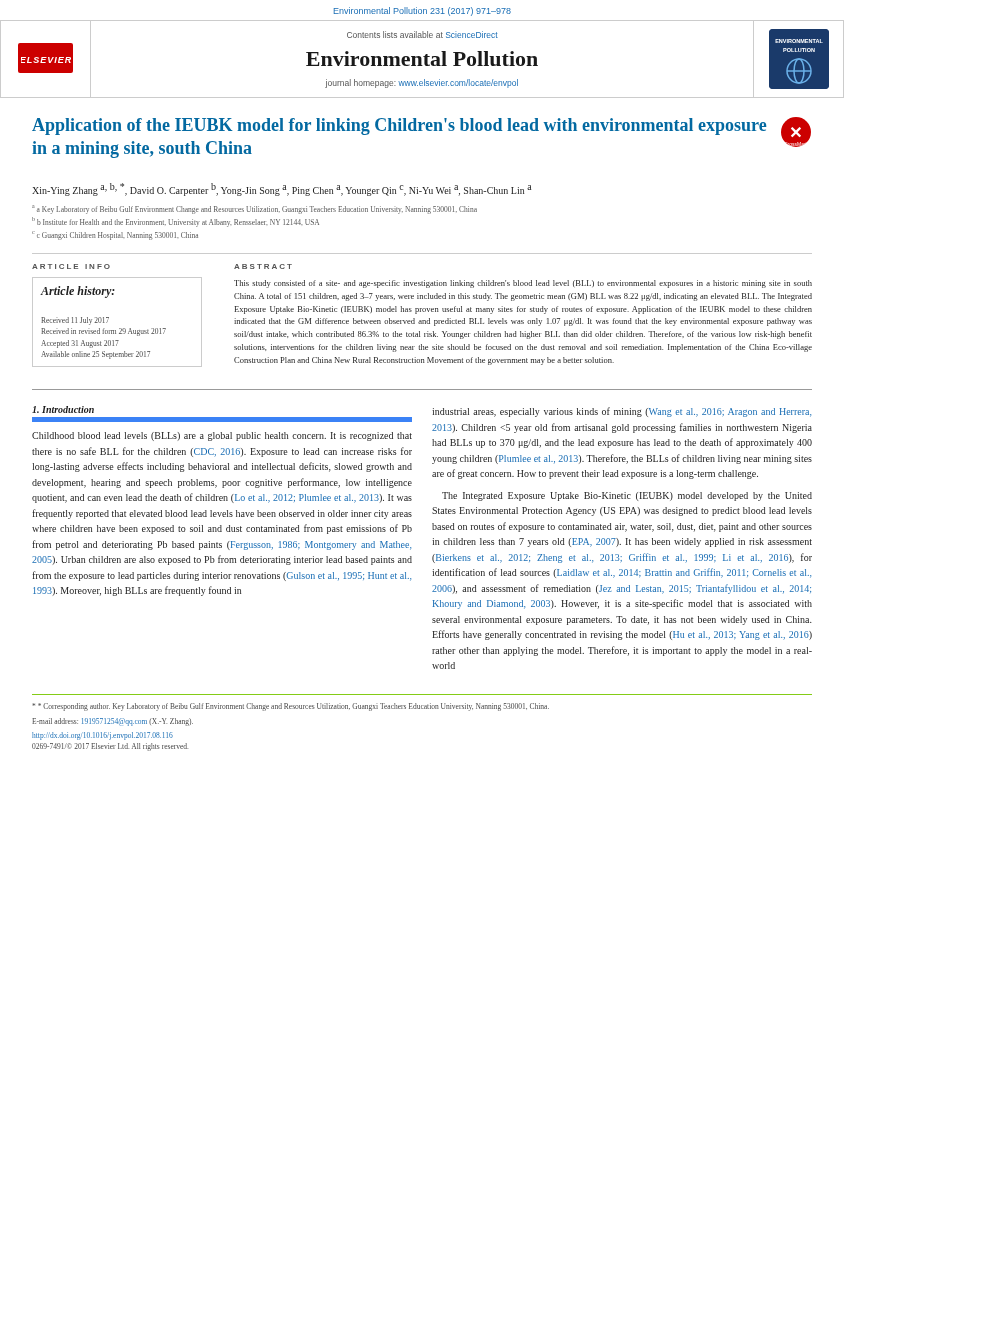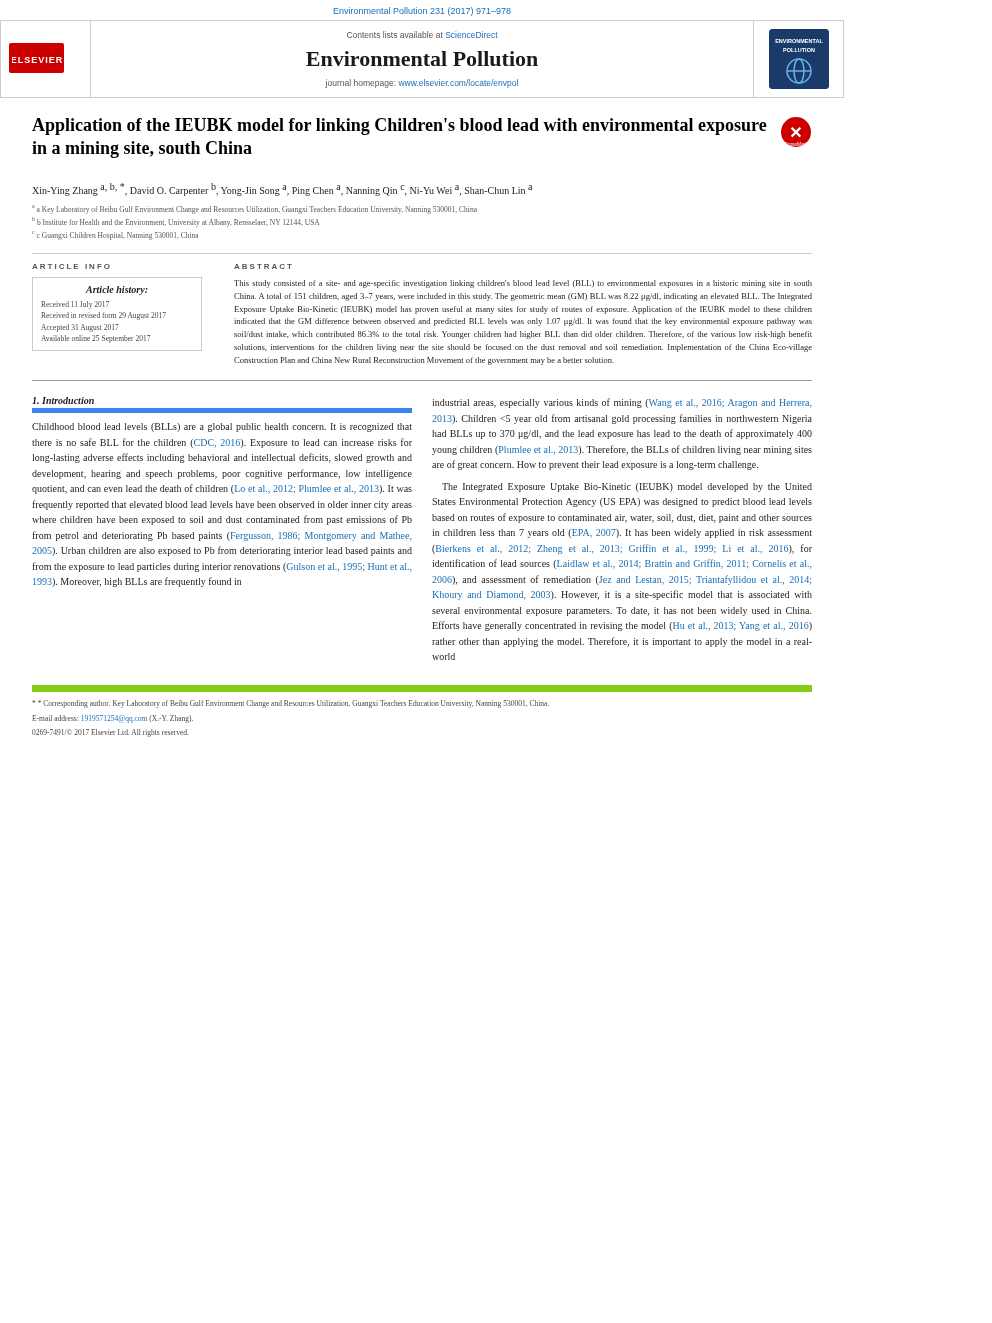--- a/index.html
+++ b/index.html
@@ -35,21 +35,23 @@
       border: 1px solid #ccc;
       border-top: none;
       margin: 0 0 0 0;
     }
 
     .journal-header-left {
       width: 90px;
       border-right: 1px solid #ccc;
       display: flex;
       align-items: center;
+      justify-content: center;
       padding: 8px;
+      font-style: italic;
     }
 
     .elsevier-logo {
       display: flex;
       flex-direction: column;
       align-items: center;
       font-size: 7px;
       color: #c00;
     }
 
@@ -127,21 +129,21 @@
 
     
     .article-content {
       padding: 16px 32px;
     }
 
     
     .article-title {
       font-size: 18px;
       font-weight: bold;
-      color: #000000;
+      color: #0369a1;
       line-height: 1.3;
       margin-bottom: 10px;
       font-family: 'Times New Roman', Times, serif;
     }
 
     .crossmark {
       float: right;
       width: 32px;
       height: 32px;
       margin-left: 10px;
@@ -206,26 +208,25 @@
       font-weight: bold;
     }
 
     .article-history-box {
       border: 1px solid #ccc;
       padding: 6px 8px;
       margin-bottom: 8px;
     }
 
     .history-label {
-      font-size: 10px;
+      font-size: 12px;
       font-style: italic;
       font-weight: bold;
       color: #222;
-      margin-bottom: 4px;
-      text-align: center;
+      margin-bottom: 16px;
     }
 
     .history-row {
       font-size: 7.5px;
       color: #444;
       line-height: 1.5;
     }
 
     .keywords-box {
       margin-top: 6px;
@@ -302,21 +303,21 @@
       text-indent: 10px;
     }
 
     .body-text p:first-child {
       text-indent: 0;
     }
 
     
     .article-footer {
       margin-top: 14px;
-      border-top: 7px solid #84cc16;
+      border-top: 1px solid #84cc16;
       padding-top: 6px;
       font-size: 7.5px;
       color: #444;
     }
 
     .footer-note {
       font-size: 7.5px;
       color: #444;
       line-height: 1.5;
       margin-bottom: 4px;
@@ -391,21 +392,21 @@
           <text x="16" y="30" text-anchor="middle" fill="white" font-size="5" font-family="Arial">CrossMark</text>
         </svg>
       </div>
     </div>
 
     <div class="authors-line">
       <span>Xin-Ying Zhang </span><sup>a, b,</sup> <sup>*</sup>,
       <span> David O. Carpenter </span><sup>b</sup>,
       <span> Yong-Jin Song </span><sup>a</sup>,
       <span> Ping Chen </span><sup>a</sup>,
-      <span> Nanning Qin </span><sup>c</sup>,
+      <span> Younger Qin </span><sup>c</sup>,
       <span> Ni-Yu Wei </span><sup>a</sup>,
       <span> Shan-Chun Lin </span><sup>a</sup>
     </div>
 
     <div class="affiliations">
       <div><sup>a</sup> <span>a Key Laboratory of Beibu Gulf Environment Change and Resources Utilization, Guangxi Teachers Education University, Nanning 530001, China</span></div>
       <div><sup>b</sup> <span>b Institute for Health and the Environment, University at Albany, Rensselaer, NY 12144, USA</span></div>
       <div><sup>c</sup> <span>c Guangxi Children Hospital, Nanning 530001, China</span></div>
     </div>
 
@@ -464,17 +465,20 @@
 
     <div class="article-footer">
       <div class="footer-note">
         * <span>* Corresponding author. Key Laboratory of Beibu Gulf Environment Change and Resources Utilization, Guangxi Teachers Education University, Nanning 530001, China.</span>
       </div>
       <div class="footer-note">
         <span>E-mail address:</span>
         <span style="color:#1a6eb5;">1919571254@qq.com</span>
         <span>(X.-Y. Zhang).</span>
       </div>
+      <div class="footer-doi">
+        <span>http://dx.doi.org/10.1016/j.envpol.2017.08.116</span>
+      </div>
       <div class="footer-issn">0269-7491/© 2017 Elsevier Ltd. All rights reserved.</div>
     </div>
 
   </div>
 </div>
 
 </body></html>

